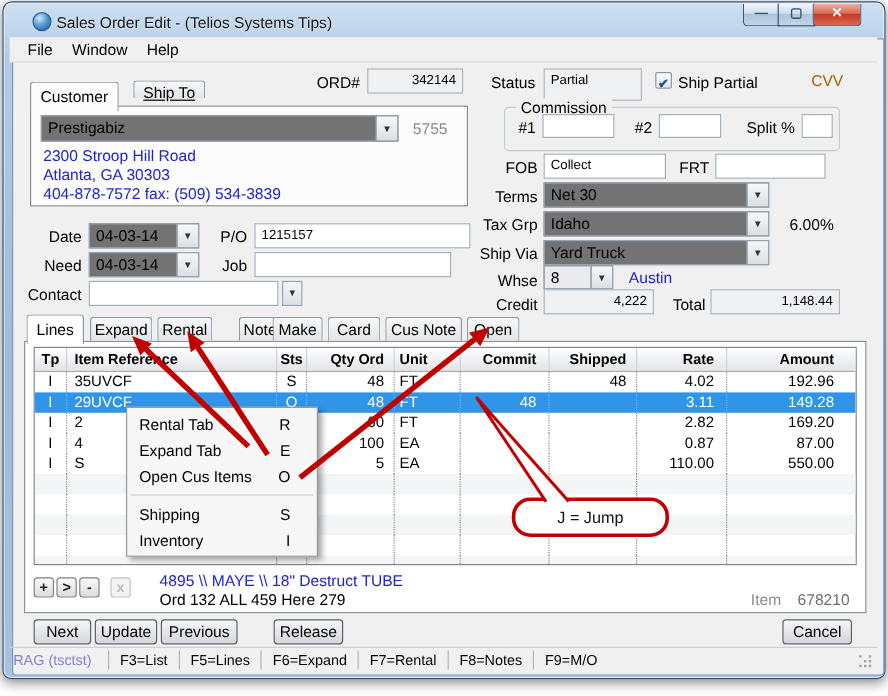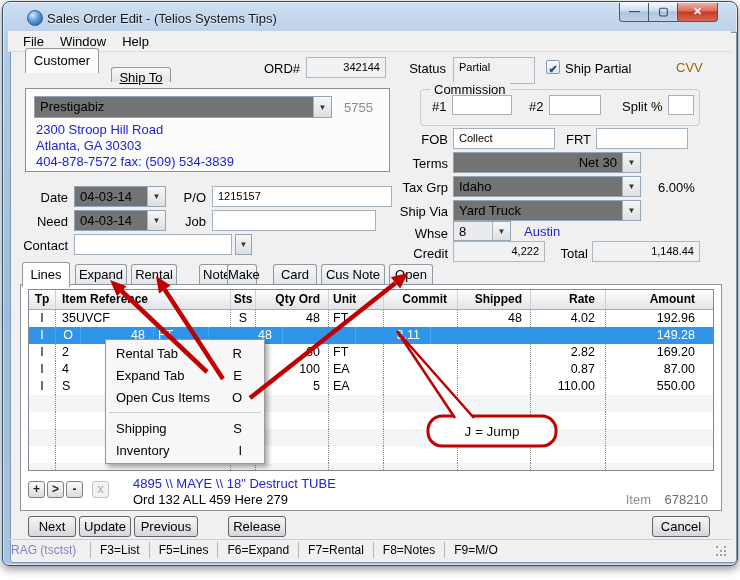--- a/index.html
+++ b/index.html
@@ -111,21 +111,21 @@
 
 <div class="abs menubar" style="z-index:3;">
   <span>File</span>
   <span>Window</span>
   <span>Help</span>
 </div>
 
 <div class="abs lbl r" style="left:250px;top:61px;width:50px;">ORD#</div>
 <div class="abs field ro r" style="left:306px;top:57px;width:80px;height:21px;">342144</div>
 
-<div class="abs tab ctab active" style="left:25px;top:48px;width:74px;height:25px;z-index:5;">Customer</div>
+<div class="abs tab ctab active" style="left:25px;top:68px;width:74px;height:25px;z-index:5;">Customer</div>
 <div class="abs tab" style="left:111px;top:67px;width:60px;height:15px;text-decoration:underline;">Ship To</div>
 <div class="abs" style="left:25px;top:88px;width:365px;height:84px;background:#fcfcfc;border:1px solid #8f8f8f;box-sizing:border-box;z-index:4;"></div>
 <div class="abs combo" style="left:34px;top:96px;width:298px;height:22px;z-index:6;">
   <div class="val">Prestigabiz</div>
   <div class="btn">▼</div>
 </div>
 <div class="abs grayed" style="left:344px;top:100px;z-index:6;">5755</div>
 <div class="abs blue" style="left:36px;top:122px;z-index:6;">2300 Stroop Hill Road</div>
 <div class="abs blue" style="left:36px;top:138px;z-index:6;">Atlanta, GA 30303</div>
 <div class="abs blue" style="left:36px;top:154px;z-index:6;">404-878-7572  fax: (509) 534-3839</div>
@@ -144,21 +144,21 @@
 <div class="abs field" style="left:549px;top:95px;width:52px;height:20px;"></div>
 <div class="abs lbl" style="left:622px;top:99px;">Split %</div>
 <div class="abs field" style="left:668px;top:95px;width:26px;height:20px;"></div>
 
 <div class="abs lbl r" style="left:410px;top:132px;width:38px;">FOB</div>
 <div class="abs field" style="left:453px;top:128px;width:102px;height:21px;">Collect</div>
 <div class="abs lbl" style="left:566px;top:132px;">FRT</div>
 <div class="abs field" style="left:596px;top:128px;width:92px;height:21px;"></div>
 
 <div class="abs lbl r" style="left:405px;top:156px;width:43px;">Terms</div>
-<div class="abs combo" style="left:453px;top:152px;width:188px;height:21px;text-align:right;">
+<div class="abs combo" style="left:453px;top:152px;width:188px;height:21px;">
   <div class="val">Net 30</div>
   <div class="btn">▼</div>
 </div>
 
 <div class="abs lbl r" style="left:398px;top:180px;width:50px;">Tax Grp</div>
 <div class="abs combo" style="left:453px;top:176px;width:188px;height:21px;">
   <div class="val">Idaho</div>
   <div class="btn">▼</div>
 </div>
 <div class="abs lbl" style="left:658px;top:180px;">6.00%</div>
@@ -198,21 +198,21 @@
 <div class="abs field" style="left:212px;top:210px;width:164px;height:21px;"></div>
 
 <div class="abs lbl r" style="left:18px;top:238px;width:50px;">Contact</div>
 <div class="abs field" style="left:74px;top:234px;width:158px;height:21px;"></div>
 <div class="abs dropbtn" style="left:235px;top:234px;height:21px;">▼</div>
 
 <div class="abs tab active" style="left:22px;top:262px;width:48px;height:25px;">Lines</div>
 <div class="abs tab" style="left:75px;top:264px;width:52px;height:20px;">Expand</div>
 <div class="abs tab" style="left:131px;top:264px;width:46px;height:20px;">Rental</div>
 <div class="abs tab" style="left:181px;top:264px;width:42px;height:20px;margin-left:18px;">Notes</div>
-<div class="abs tab" style="left:227px;top:264px;width:30px;height:20px;">Make</div>
+<div class="abs tab" style="left:227px;top:264px;width:42px;height:20px;">Make</div>
 <div class="abs tab" style="left:273px;top:264px;width:44px;height:20px;">Card</div>
 <div class="abs tab" style="left:321px;top:264px;width:64px;height:20px;">Cus Note</div>
 <div class="abs tab" style="left:389px;top:264px;width:44px;height:20px;">Open</div>
 
 <div class="abs panel"></div>
 
 <div class="abs grid">
   <div class="ghead">
     <div class="c-tp">Tp</div>
     <div class="c-item">Item Reference</div>
@@ -230,20 +230,21 @@
     <div class="c-sts">S</div>
     <div class="c-qty">48</div>
     <div class="c-unit">FT</div>
     <div class="c-com"></div>
     <div class="c-shp">48</div>
     <div class="c-rate">4.02</div>
     <div class="c-amt">192.96</div>
   </div>
   <div class="grow sel">
     <div class="c-tp">I</div>
+    <div class="c-item">29UVCF</div>
     <div class="c-sts">O</div>
     <div class="c-qty">48</div>
     <div class="c-unit">FT</div>
     <div class="c-com">48</div>
     <div class="c-shp"></div>
     <div class="c-rate">3.11</div>
     <div class="c-amt">149.28</div>
   </div>
   <div class="grow">
     <div class="c-tp">I</div>

